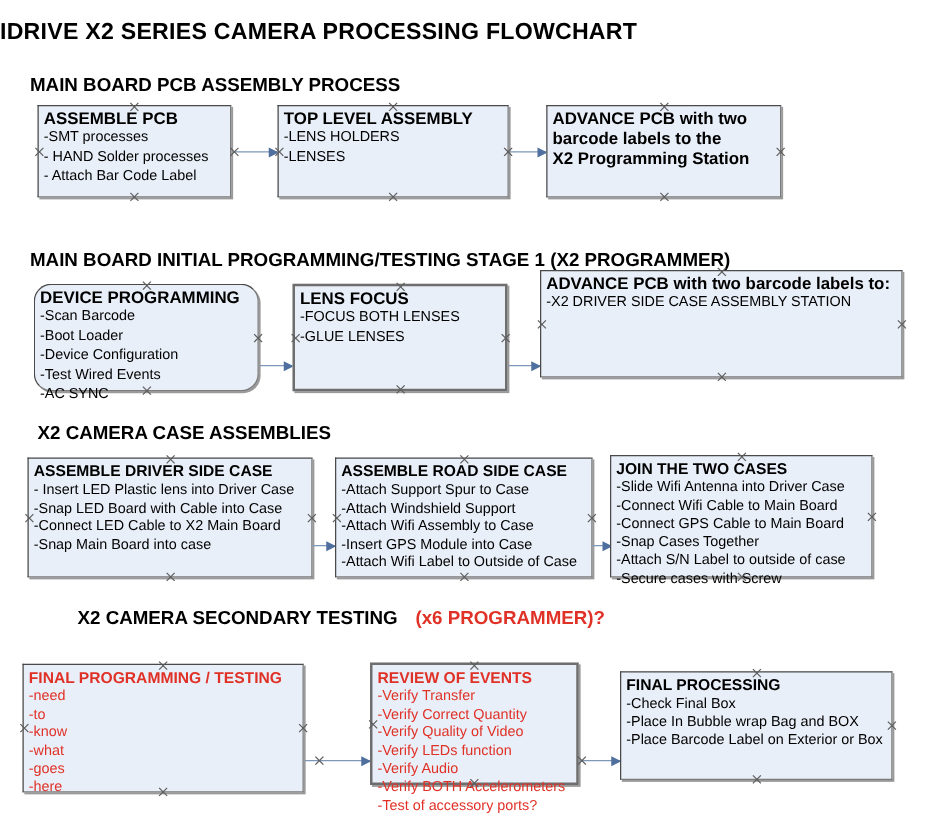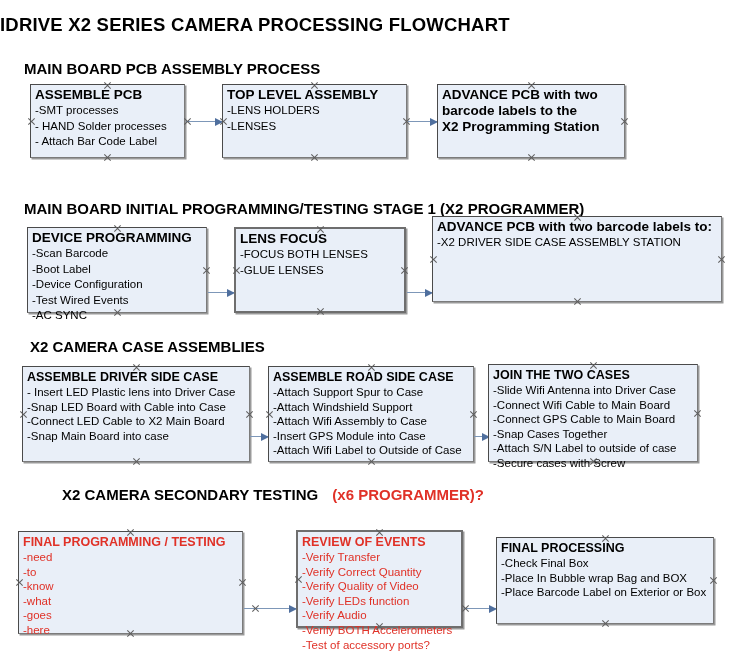--- a/index.html
+++ b/index.html
@@ -85,25 +85,25 @@
   </div>
   <span class="hx" style="left:50%;top:0;"></span>
   <span class="hx" style="left:50%;top:100%;"></span>
   <span class="hx" style="left:100%;top:50%;"></span>
 </div>
 
 <div class="section-header" style="left:24px;top:200px;">
   <span>MAIN BOARD INITIAL PROGRAMMING/TESTING STAGE 1 (X2 PROGRAMMER)</span>
 </div>
 
-<div class="box" style="left:27px;top:227px;width:180px;height:86px;">
+<div class="box" style="left:27px;top:227px;width:180px;height:86px;border-radius:14px;">
   <div class="box-inner">
     <div class="box-title">DEVICE PROGRAMMING</div>
     <div class="box-line">-Scan Barcode</div>
-    <div class="box-line">-Boot Label</div>
+    <div class="box-line">-Boot Loader</div>
     <div class="box-line">-Device Configuration</div>
     <div class="box-line">-Test Wired Events</div>
     <div class="box-line">-AC SYNC</div>
   </div>
   <span class="hx" style="left:50%;top:0;"></span>
   <span class="hx" style="left:50%;top:100%;"></span>
   <span class="hx" style="left:100%;top:50%;"></span>
 </div>
 
 <div class="conn" style="left:208px;top:292px;width:26px;"></div>

